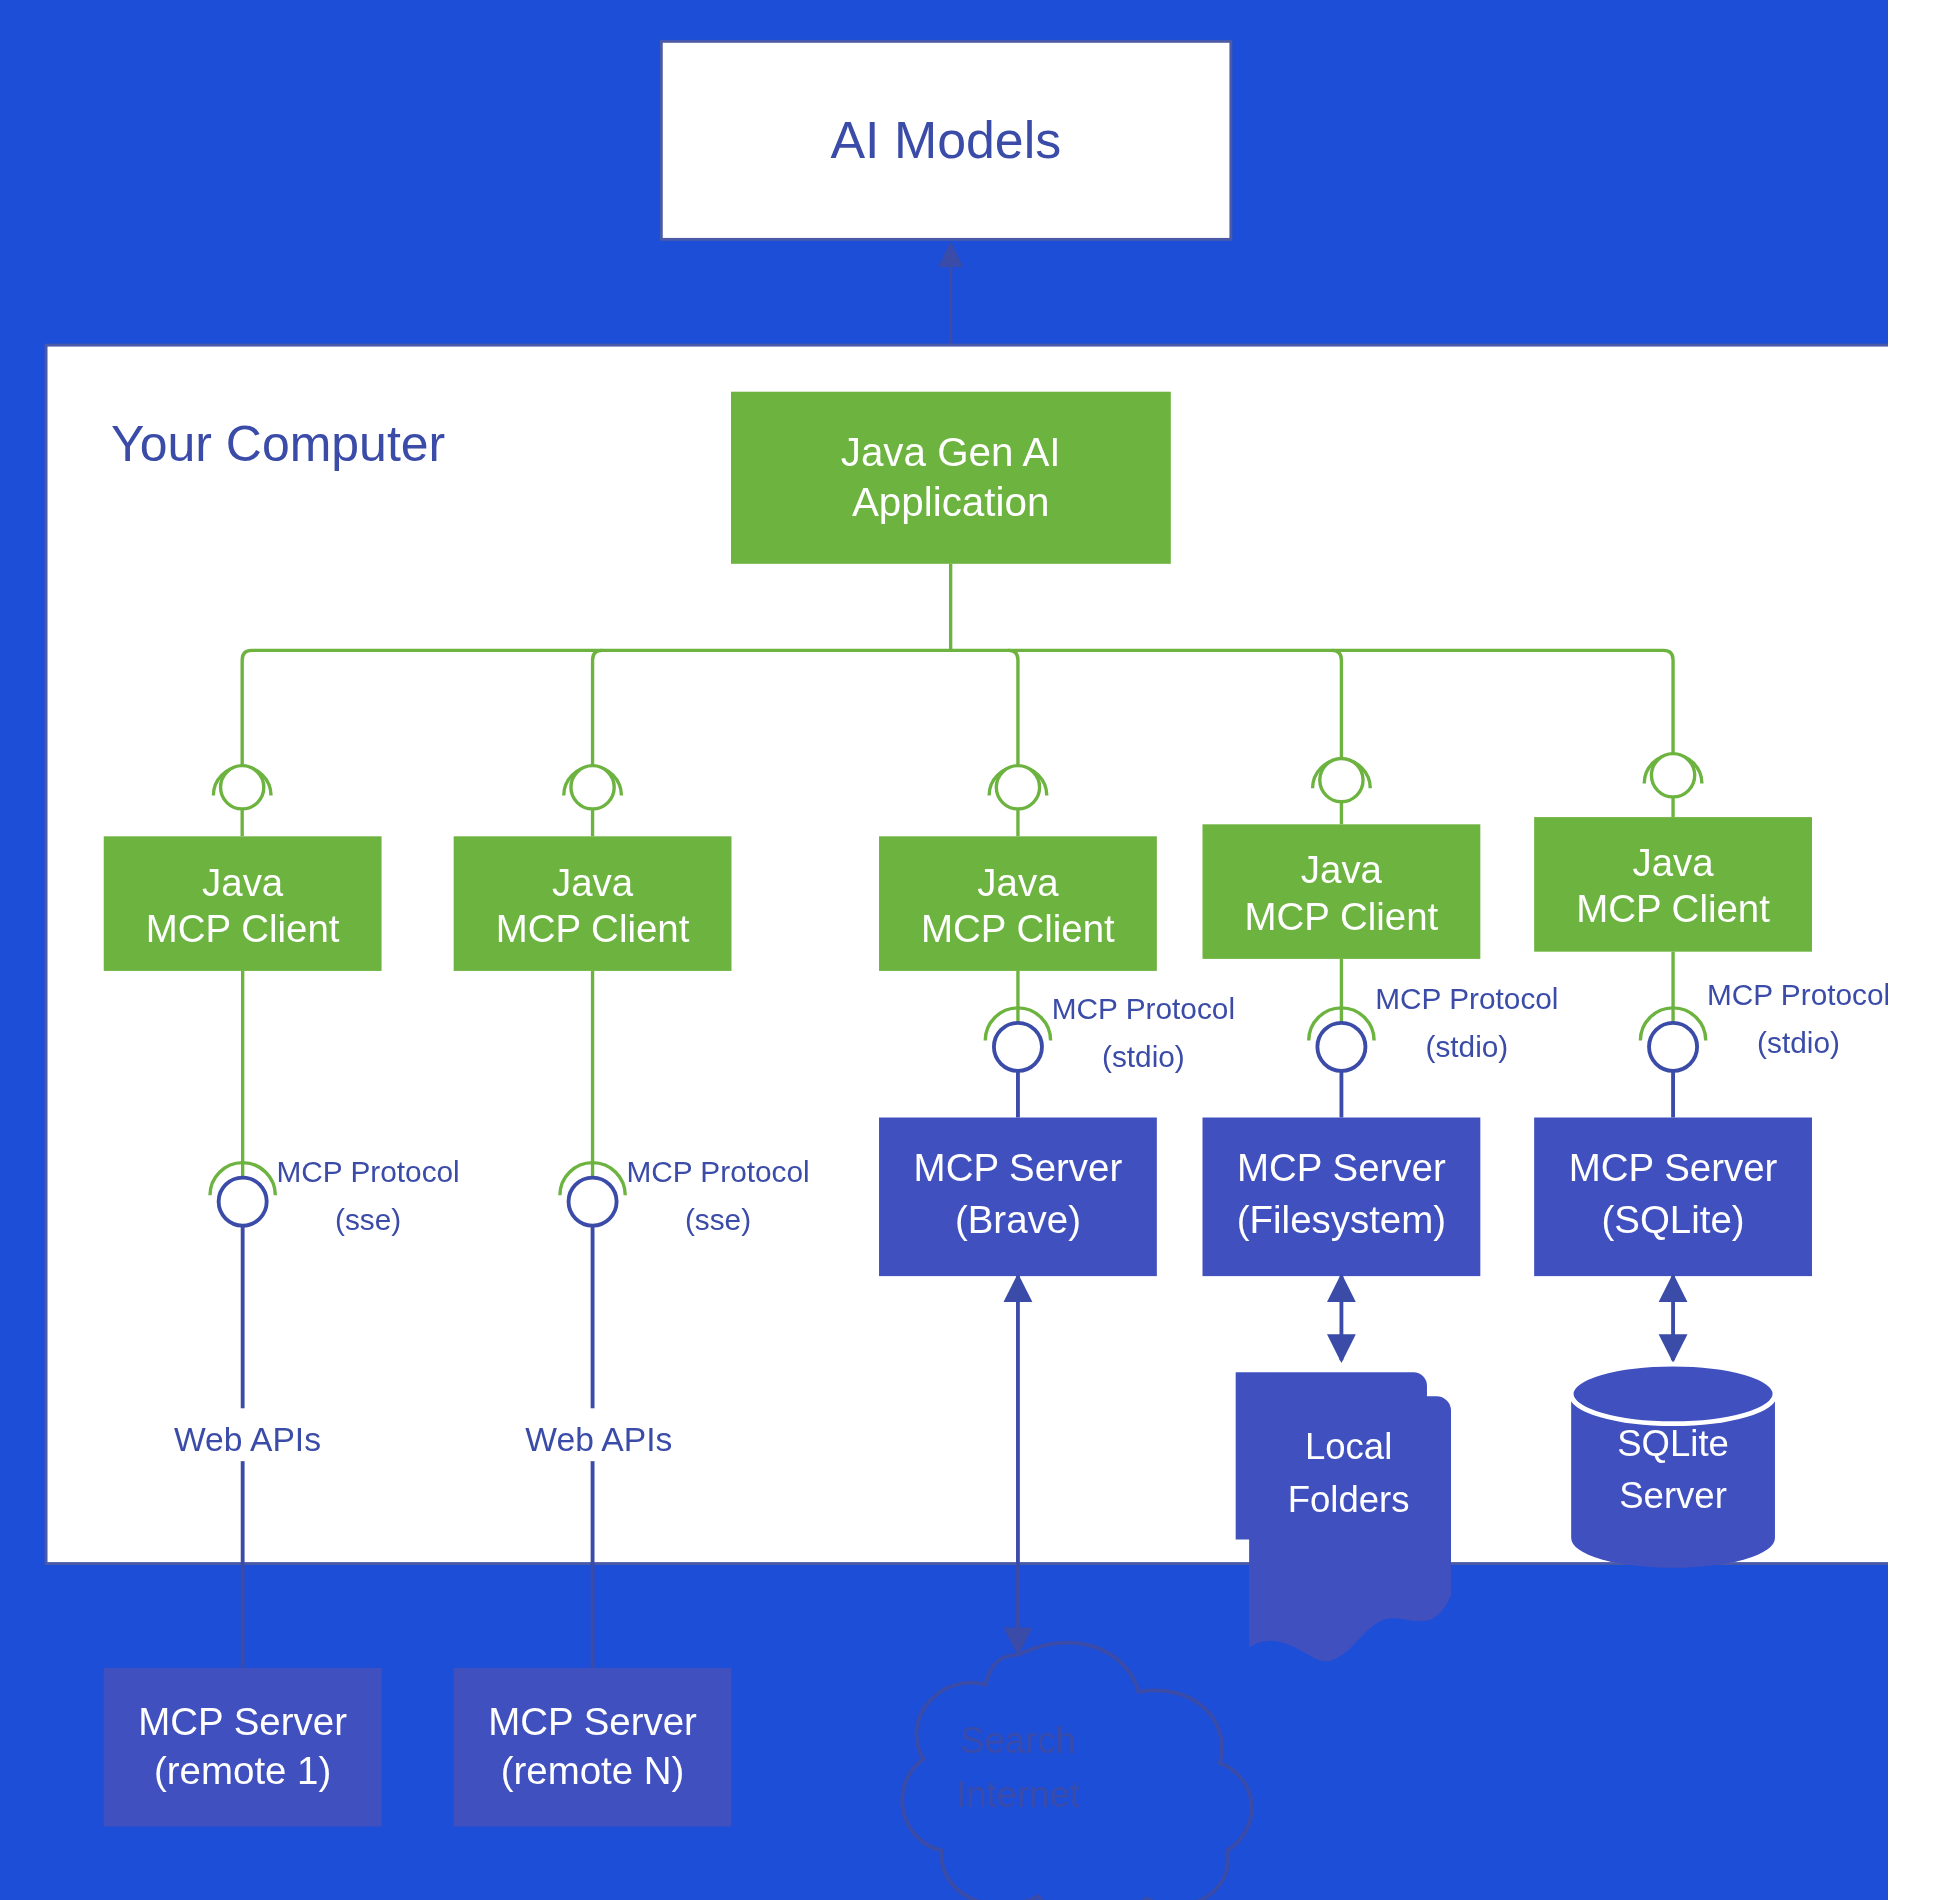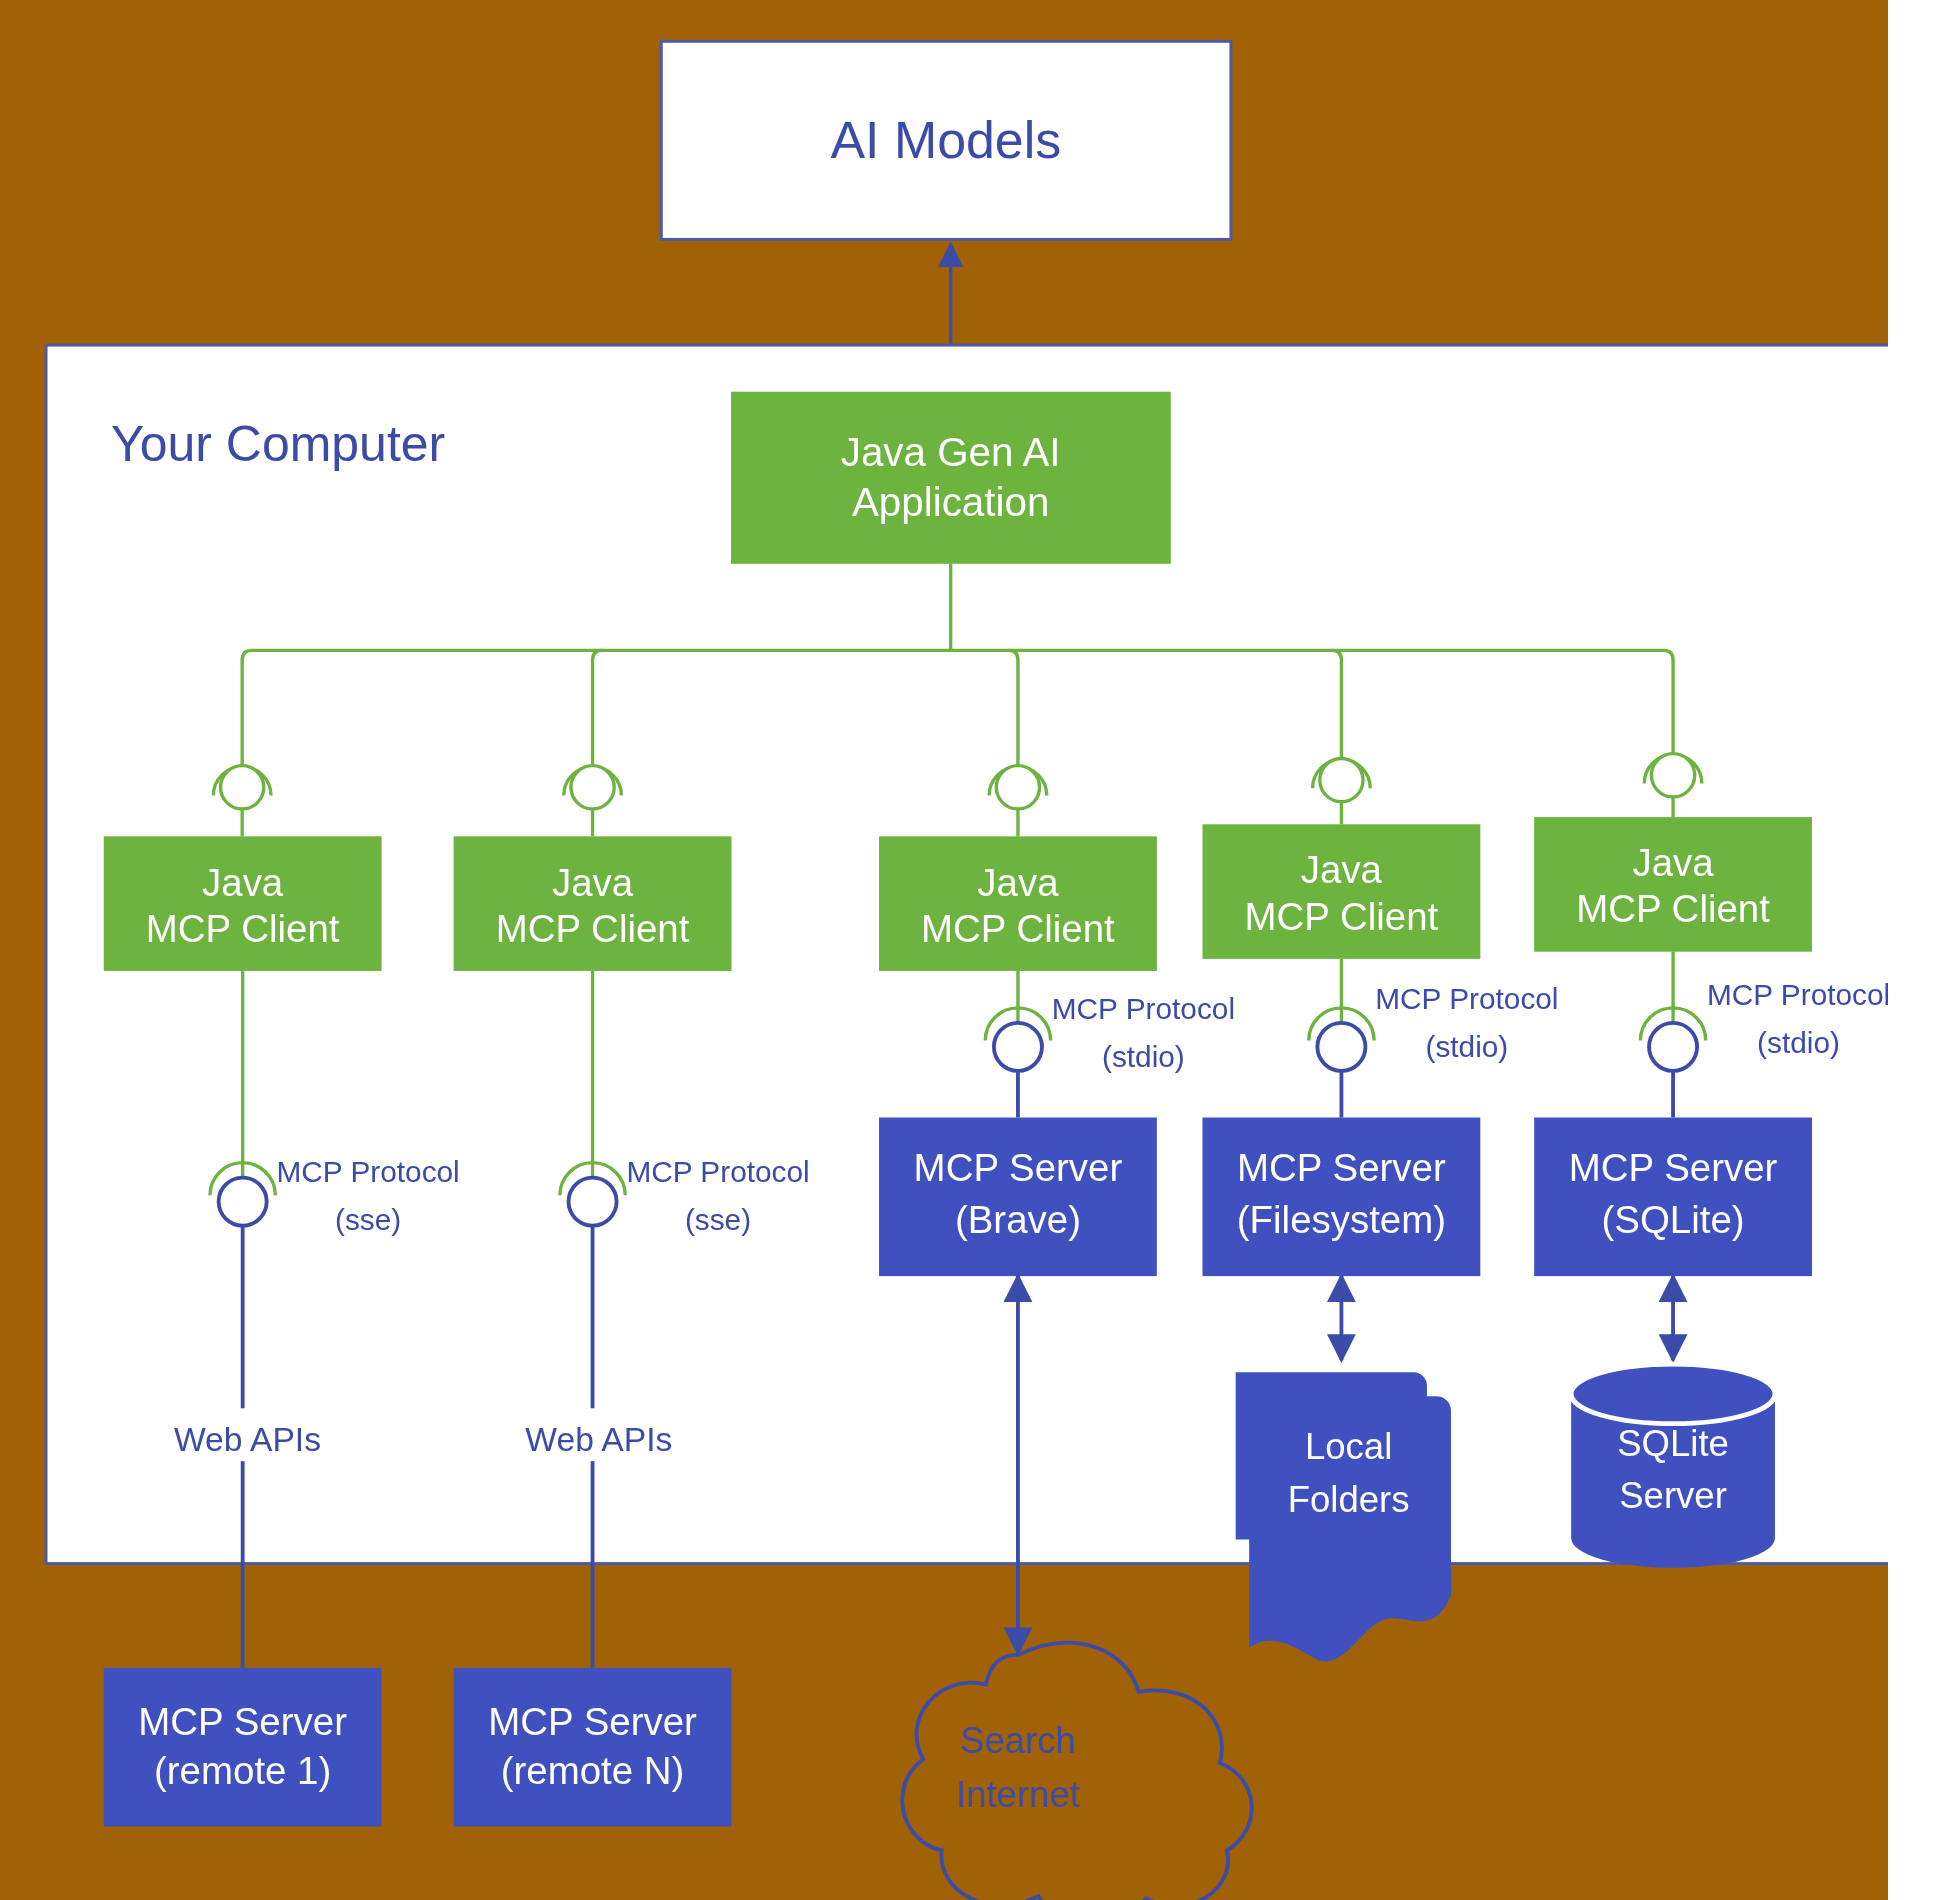--- a/index.html
+++ b/index.html
@@ -1,18 +1,18 @@
 <!DOCTYPE html>
 <html style="font-size:7.7px"><head>
 <meta charset="utf-8">
 <title>MCP Architecture Diagram</title>
 <style>
   html,body{margin:0;padding:0;background:#ffffff;}
   body{font-family:"Liberation Sans", sans-serif;}
-  #stage{position:relative;width:1888px;height:1900px;background:#a16207;overflow:hidden;}
+  #stage{position:relative;width:1888px;height:1900px;background:#1d4ed8;overflow:hidden;}
   svg#diagram{position:absolute;top:0;left:0;width:1946px;height:1900px;display:block;}
   .box-label{font-family:"Liberation Sans", sans-serif; text-anchor:middle; dominant-baseline:middle;}
   .white-label{fill:#ffffff;}
   .blue-label{fill:#3b4ba8;}
   .edge-label{fill:#3b4ba8; font-family:"Liberation Sans", sans-serif; text-anchor:middle;}
   .green-stroke{stroke:#6cb33f; fill:none;}
   .blue-stroke{stroke:#3b4ba8; fill:none;}
   .green-fill{fill:#6cb33f;}
   .blue-fill{fill:#4050bf;}
   .outline-box{fill:#ffffff; stroke:#4a5aa8; stroke-width:6;}

